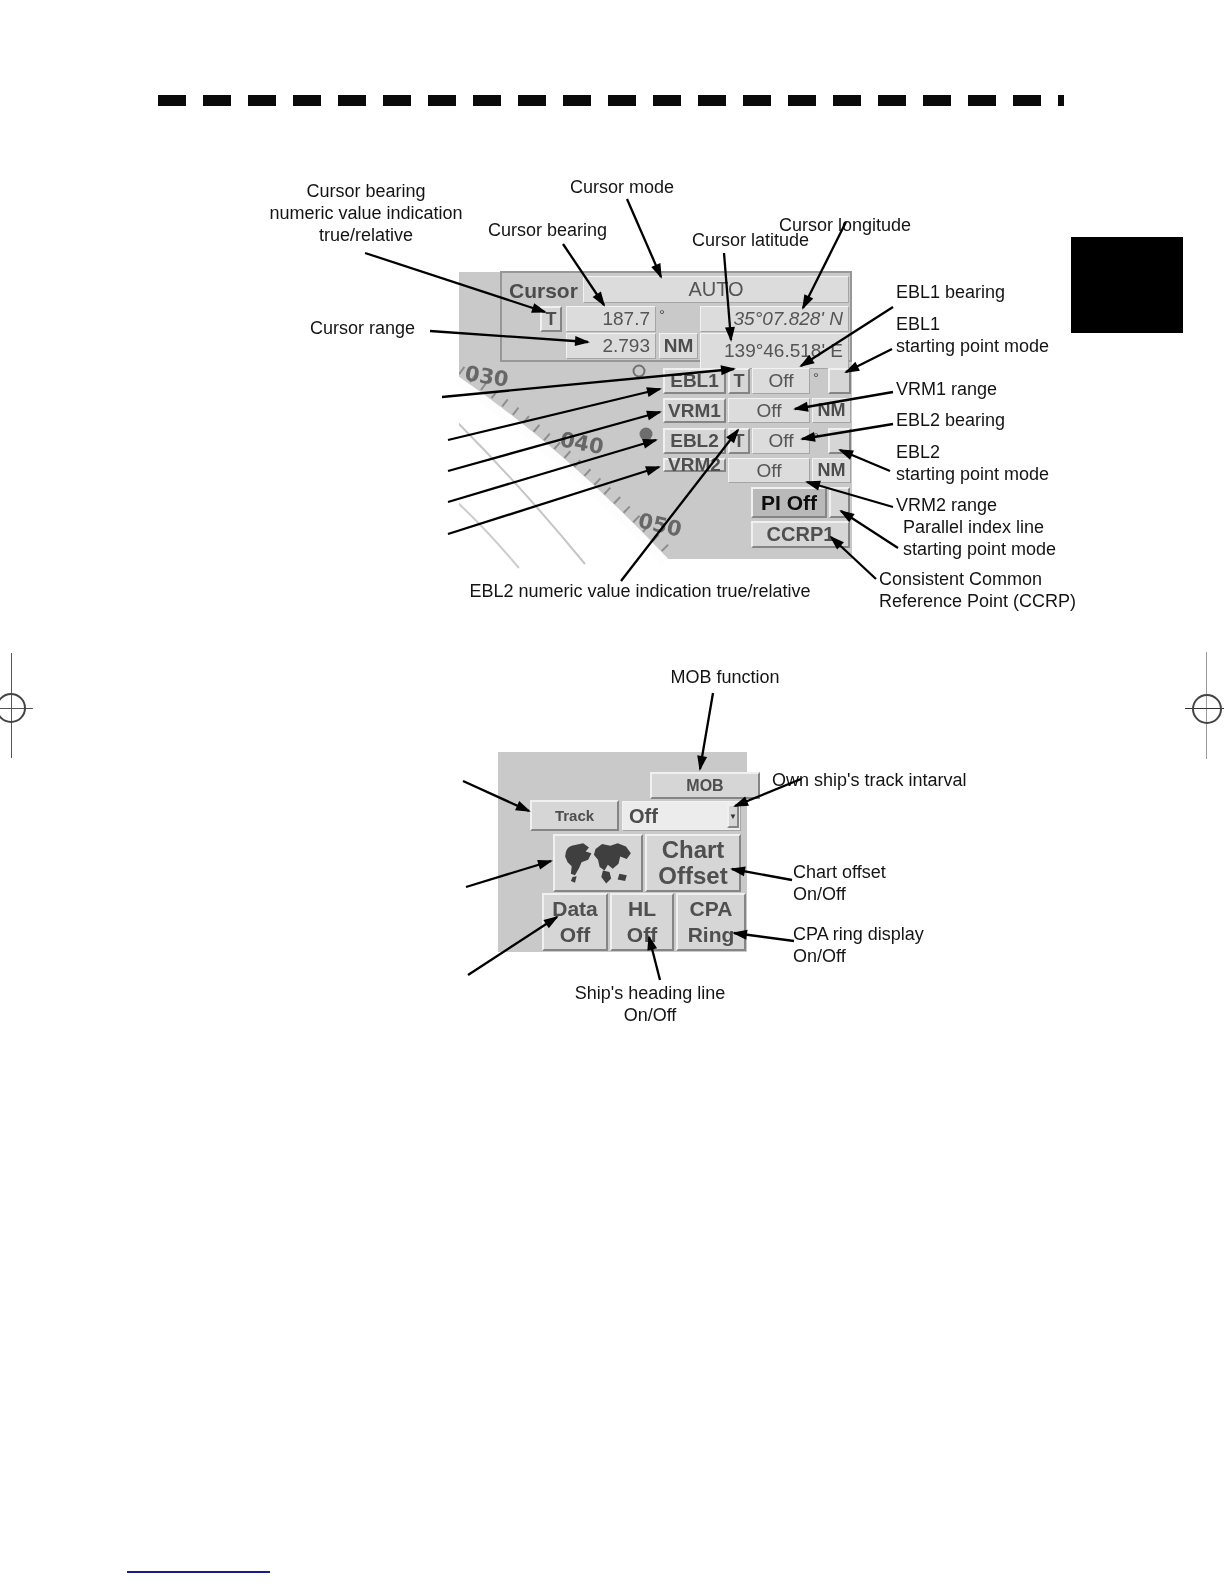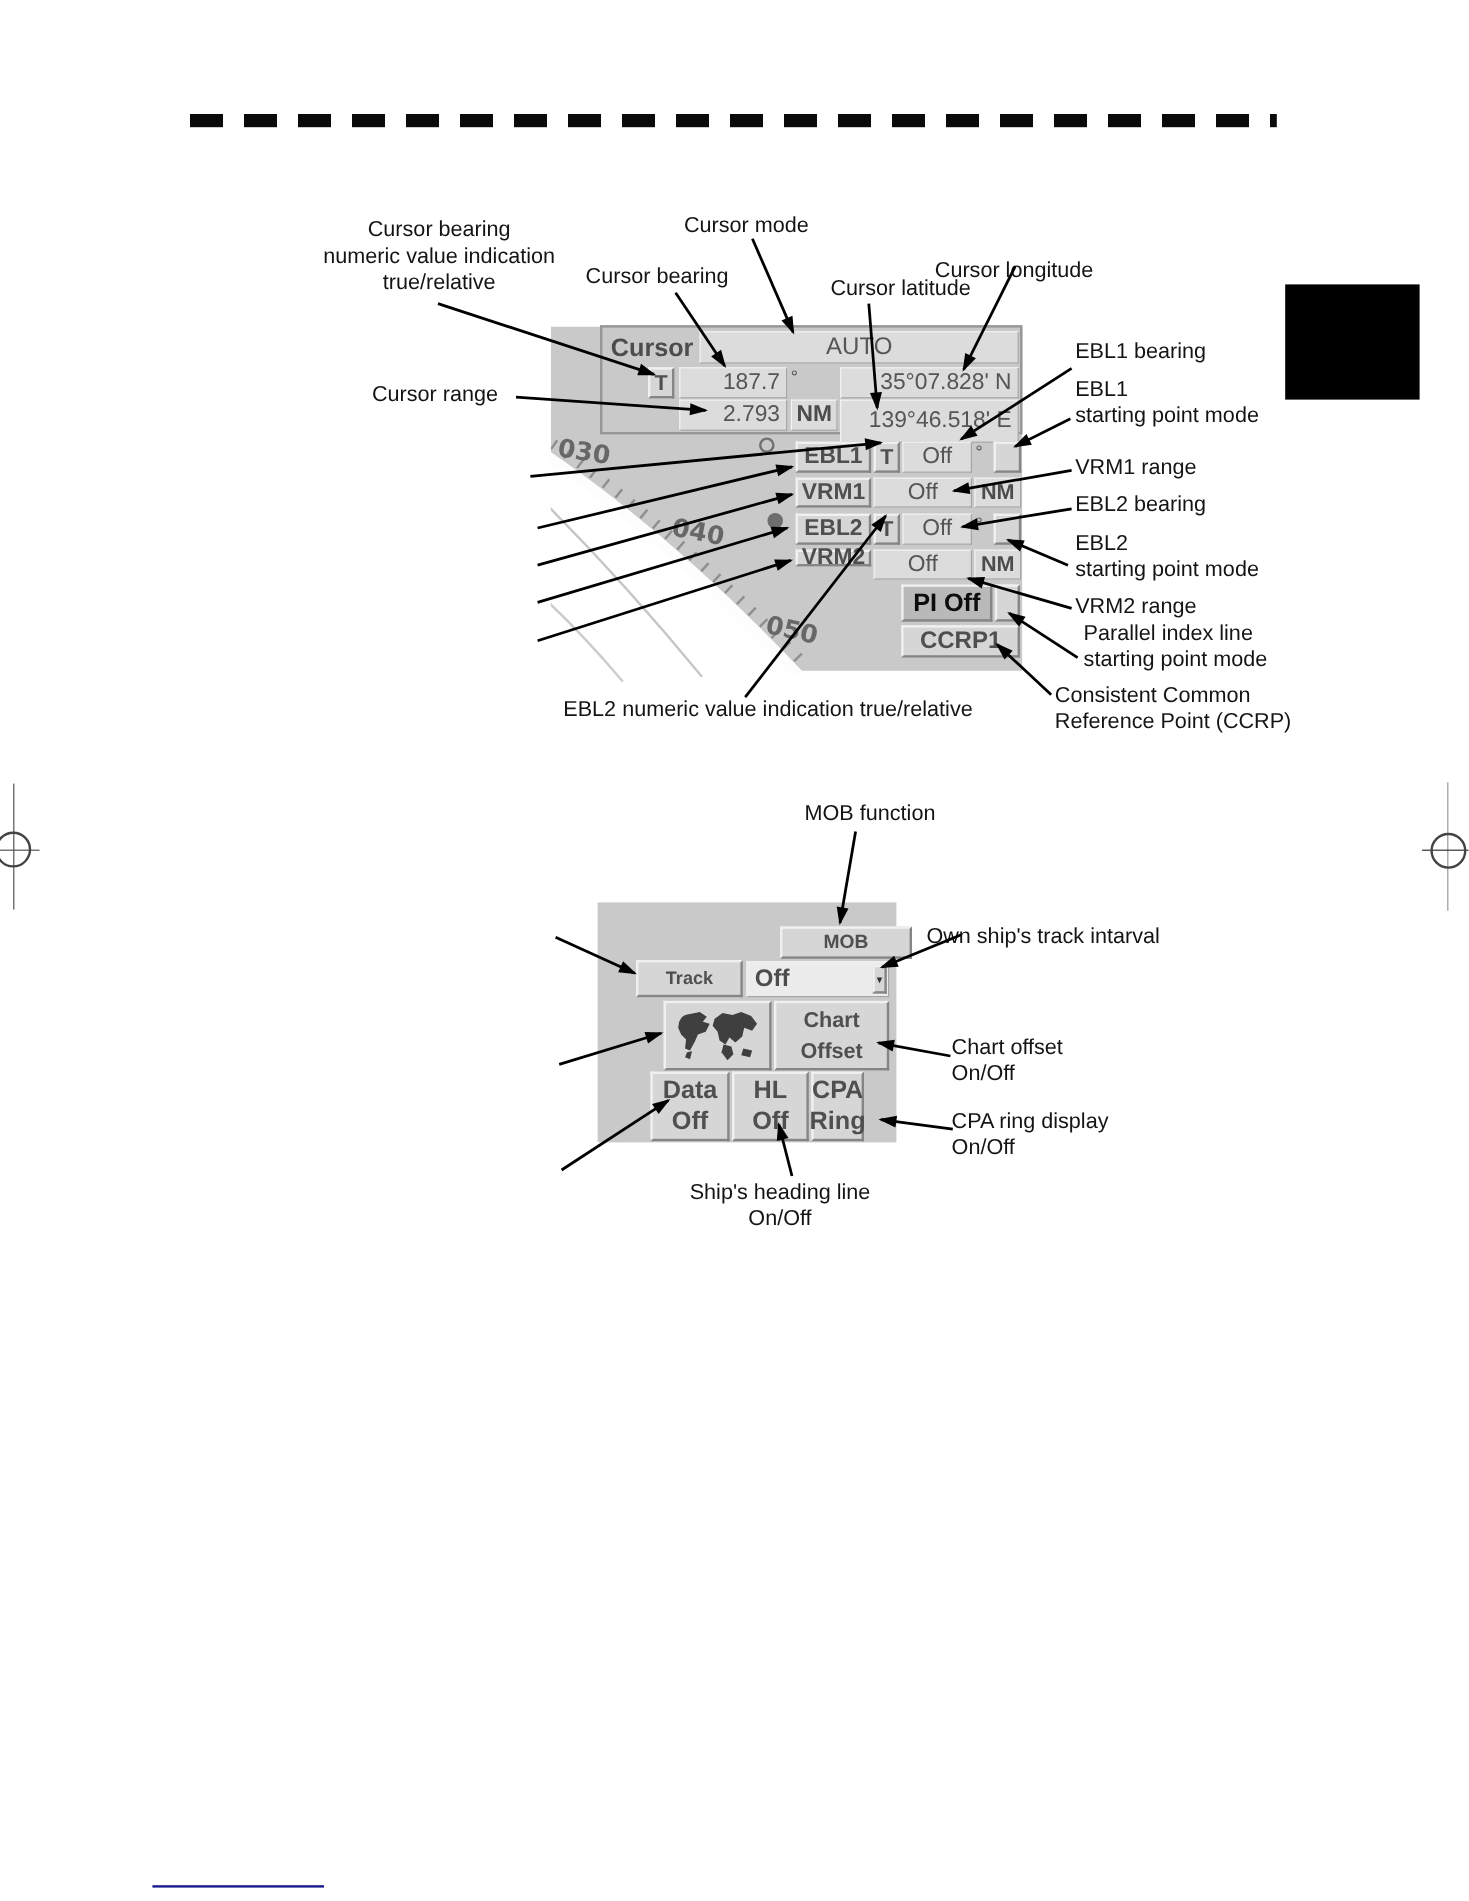--- a/index.html
+++ b/index.html
@@ -68,21 +68,21 @@
       <circle cx="180" cy="99" r="5.5" fill="none" stroke="#707070" stroke-width="2"></circle>
       <circle cx="187" cy="162" r="6.5" fill="#6e6e6e"></circle>
     </svg>
 
     <div class="cursorbox panelgray">
       <div class="abs" style="left:7px;top:6px;font-size:21px;font-weight:bold;color:#4c4c4c;">Cursor</div>
       <div class="field ct" style="left:81px;top:3px;width:266px;height:27px;font-size:20px;">AUTO</div>
       <div class="btn" style="left:38px;top:33px;width:22px;height:26px;font-size:18px;">T</div>
       <div class="field rt" style="left:64px;top:33px;width:90px;height:26px;font-size:19px;">187.7</div>
       <div class="unit" style="left:157px;top:33px;">°</div>
-      <div class="field rt" style="left:198px;top:33px;width:149px;height:26px;font-size:19px;">35°07.828' N</div>
+      <div class="field rt" style="left:198px;top:33px;width:149px;height:26px;font-size:19px;font-style:italic;">35°07.828' N</div>
       <div class="field rt" style="left:64px;top:60px;width:90px;height:26px;font-size:19px;">2.793</div>
       <div class="field ct" style="left:157px;top:60px;width:39px;height:26px;font-size:19px;font-weight:bold;color:#4c4c4c;">NM</div>
       <div class="field rt" style="left:198px;top:60px;width:149px;height:36px;font-size:19px;">139°46.518' E</div>
     </div>
 
     <div class="btn" style="left:663px;top:368px;width:63px;height:26px;font-size:19px;z-index:2;">EBL1</div>
     <div class="btn" style="left:728px;top:368px;width:22px;height:26px;font-size:18px;z-index:2;">T</div>
     <div class="field ct" style="left:752px;top:368px;width:58px;height:26px;font-size:19px;z-index:2;">Off</div>
     <div class="unit" style="left:813px;top:369px;">°</div>
     <div class="btn" style="left:828px;top:368px;width:23px;height:26px;z-index:2;"></div>
@@ -156,33 +156,33 @@
     <div class="btn" style="left:553px;top:834px;width:90px;height:58px;z-index:2;">
       <svg width="78" height="46" viewBox="0 0 90 56">
         <path d="M6,14 Q8,7 17,6 L27,4 34,9 30,14 37,16 33,24 25,27 22,34 17,43 12,41 13,32 8,27 5,20 Z" fill="#3f3f3f"></path>
         <path d="M14,45 L19,44 17,52 12,50 Z" fill="#3f3f3f"></path>
         <path d="M42,11 L50,5 60,7 69,4 79,8 85,16 80,23 72,20 70,29 63,35 57,30 53,37 47,33 45,24 40,18 Z" fill="#3f3f3f"></path>
         <path d="M51,37 L59,39 61,47 55,53 49,45 Z" fill="#3f3f3f"></path>
         <path d="M71,41 L80,43 78,50 69,48 Z" fill="#3f3f3f"></path>
       </svg>
     </div>
 
-    <div class="btn twoline" style="left:645px;top:834px;width:96px;height:58px;font-size:18px;z-index:2;">
+    <div class="btn twoline" style="left:645px;top:834px;width:96px;height:58px;font-size:24px;z-index:2;">
       <span>Chart</span>
       <span>Offset</span>
     </div>
     <div class="btn twoline" style="left:542px;top:893px;width:66px;height:58px;font-size:21px;z-index:2;">
       <span>Data</span>
       <span>Off</span>
     </div>
     <div class="btn twoline" style="left:610px;top:893px;width:64px;height:58px;font-size:21px;z-index:2;">
       <span>HL</span>
       <span>Off</span>
     </div>
-    <div class="btn twoline" style="left:676px;top:893px;width:44px;height:58px;font-size:21px;z-index:2;">
+    <div class="btn twoline" style="left:676px;top:893px;width:70px;height:58px;font-size:21px;z-index:2;">
       <span>CPA</span>
       <span>Ring</span>
     </div>
 
     <div class="lbl center" style="left:650px;top:666px;width:150px;">MOB function</div>
 
     <div class="lbl" style="left:772px;top:769px;">Own ship's track intarval</div>
 
     <div class="lbl" style="left:793px;top:861px;">
       <span>Chart offset</span><br>

